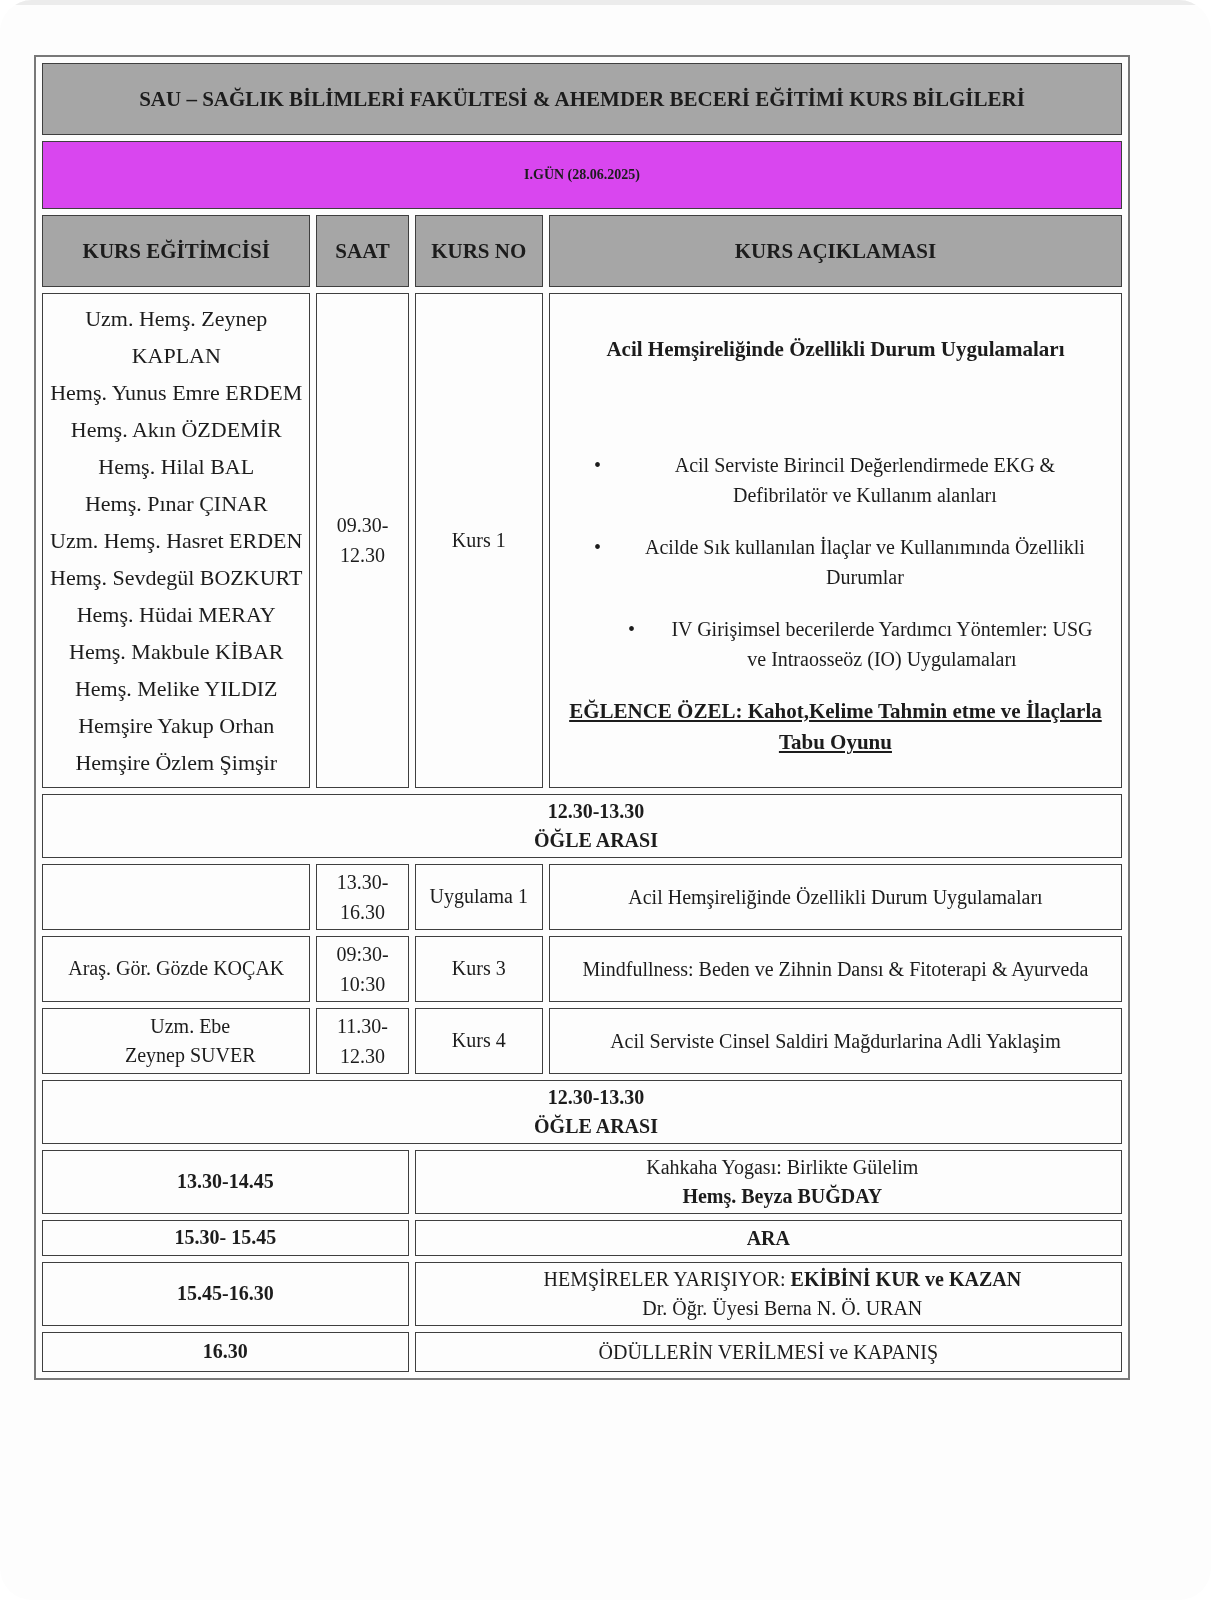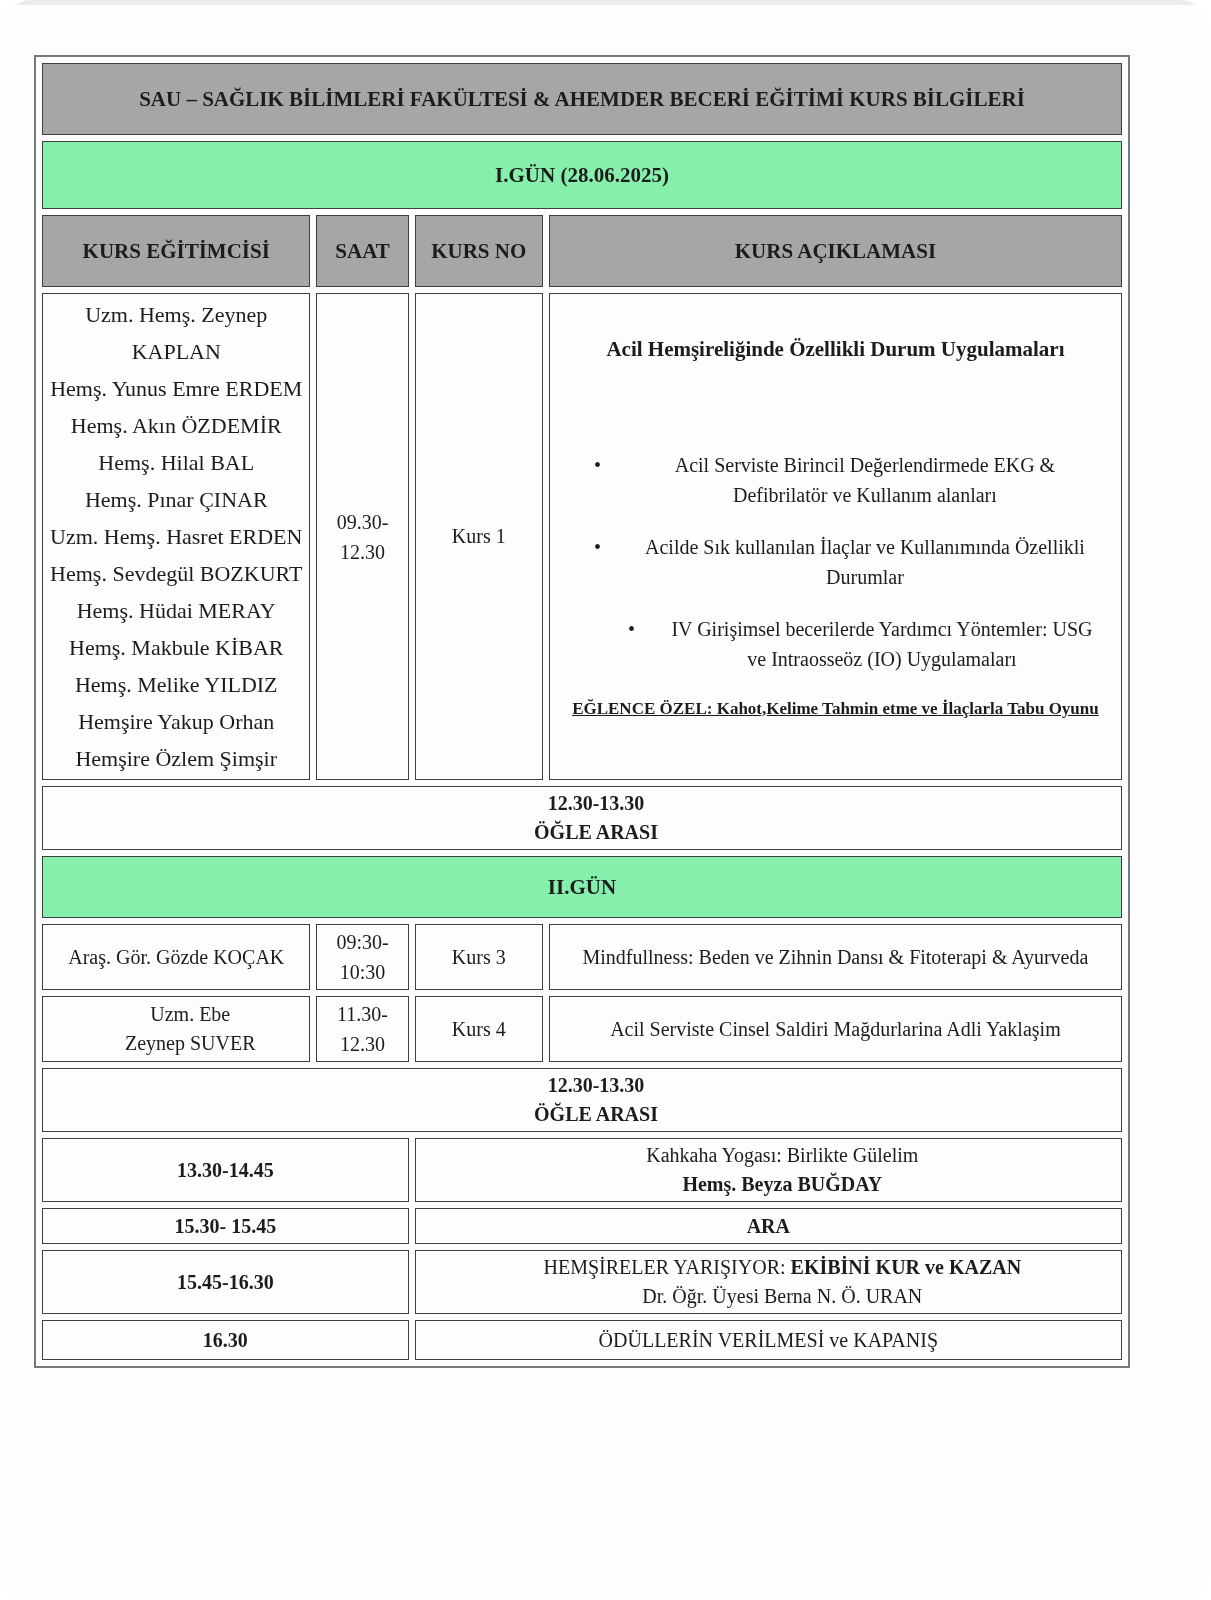--- a/index.html
+++ b/index.html
@@ -31,21 +31,21 @@
   }
   td {
     border:1px solid #3f3f3f;
     text-align:center;
     vertical-align:middle;
     padding:2px 6px;
     background:#fdfdfd;
     overflow-wrap:break-word;
   }
   .banner-gray  { background:#a6a6a6; font-weight:bold; font-size:21px; }
-  .banner-yellow{ background:#86efac; font-weight:bold; font-size:21px; }
+  .banner-yellow{ background:#d946ef; font-weight:bold; font-size:14px; }
 
   .h-title  td { height:72px; }
   .h-day    td { height:68px; }
   .h-cols   td { height:72px; }
   .h-lunch  td { height:50px; }
   .h-row52  td { height:52px; }
   .h-day2   td { height:62px; }
   .h-row54  td { height:54px; }
   .h-row46  td { height:46px; }
   .h-row66  td { height:66px; }
@@ -71,21 +71,21 @@
     margin:0 8px 22px 8px; line-height:1.5;
   }
   .bullet-item::before {
     content:"\2022";
     flex:0 0 auto;
     margin:0 10px 0 26px;
   }
   .bullet-item.b3::before { margin-left:60px; }
   .bullet-text { flex:1 1 auto; text-align:center;margin-left:16px; }
   .kurs1-highlight {
-    font-weight:bold; font-size:17px; line-height:1.5;
+    font-weight:bold; font-size:21px; line-height:1.5;
     text-decoration:underline;
     margin-top:14px;
   }
   .two-line { line-height:1.45;padding-left:34px; }
   .bold { font-weight:bold; }
   .time-bold { font-weight:bold; }
 </style>
 </head>
 <body>
 
@@ -153,25 +153,31 @@
       </td>
     </tr>
 
     <tr class="h-lunch">
       <td colspan="4" class="two-line">
         <div class="bold">12.30-13.30</div>
         <div class="bold">ÖĞLE ARASI</div>
       </td>
     </tr>
 
-
-
-    <tr class="h-day2">
-      <td colspan="4" class="banner-yellow">II.GÜN</td>
-    </tr>
+    <tr class="h-row52">
+      <td></td>
+      <td class="time-cell">
+        <div>13.30-</div>
+        <div>16.30</div>
+      </td>
+      <td>Uygulama 1</td>
+      <td class="desc-cell">Acil Hemşireliğinde Özellikli Durum Uygulamaları</td>
+    </tr>
+
+
 
     <tr class="h-row54">
       <td>Araş. Gör. Gözde KOÇAK</td>
       <td class="time-cell">
         <div>09:30-</div>
         <div>10:30</div>
       </td>
       <td>Kurs 3</td>
       <td class="desc-cell">Mindfullness: Beden ve Zihnin Dansı &amp; Fitoterapi &amp; Ayurveda</td>
     </tr>

